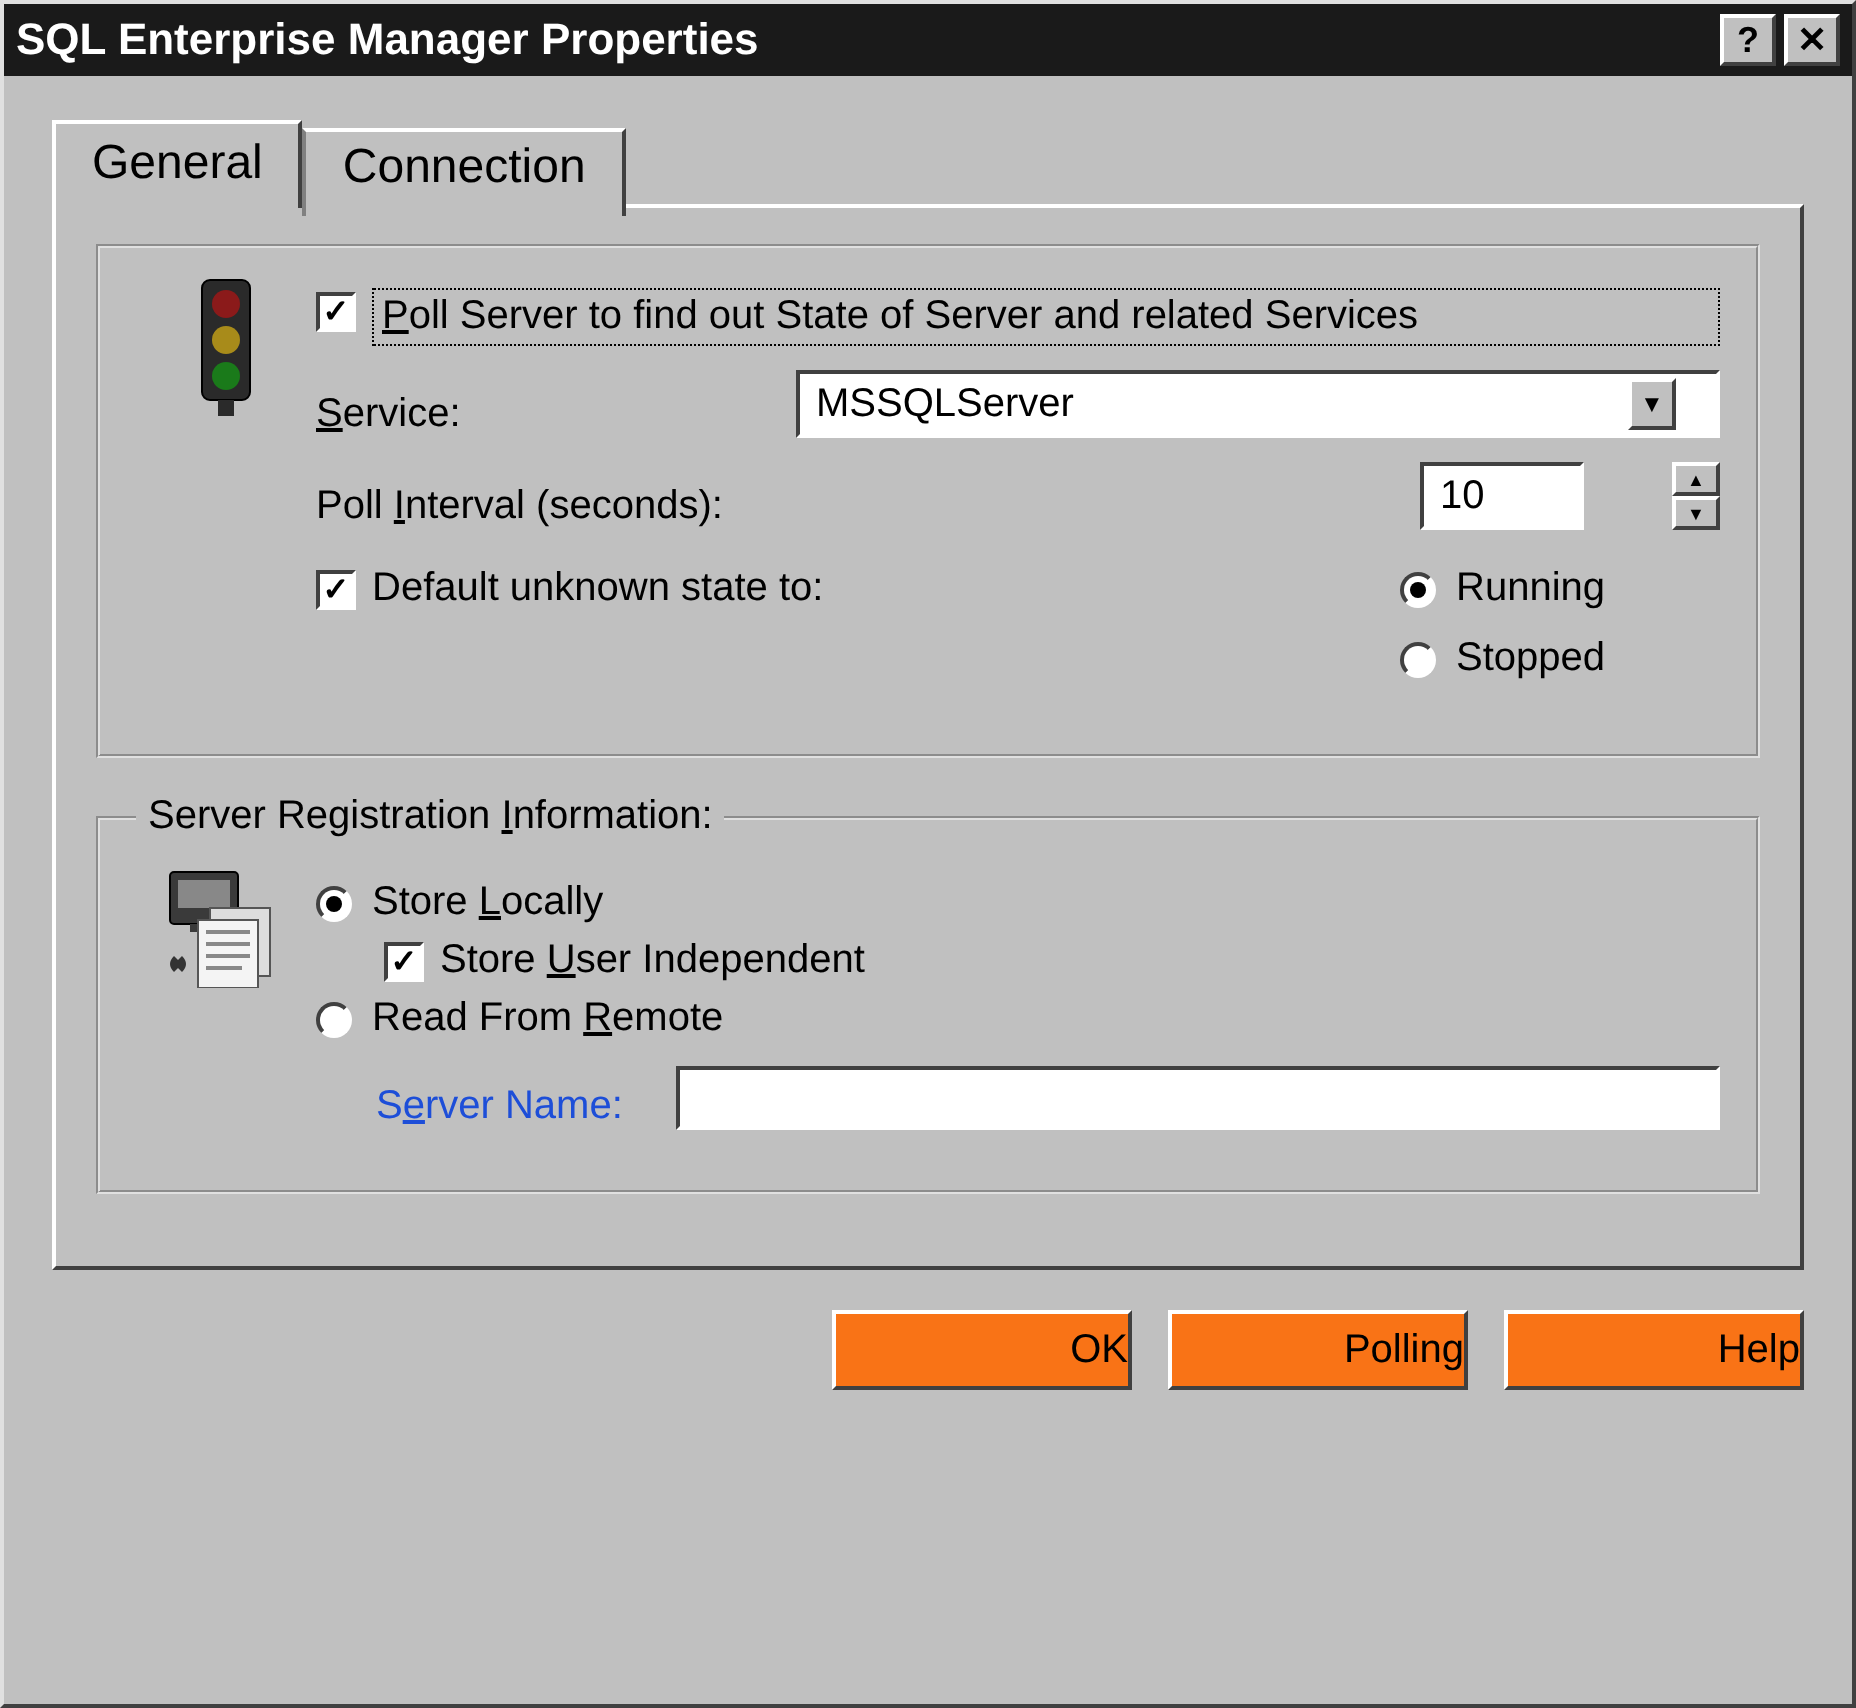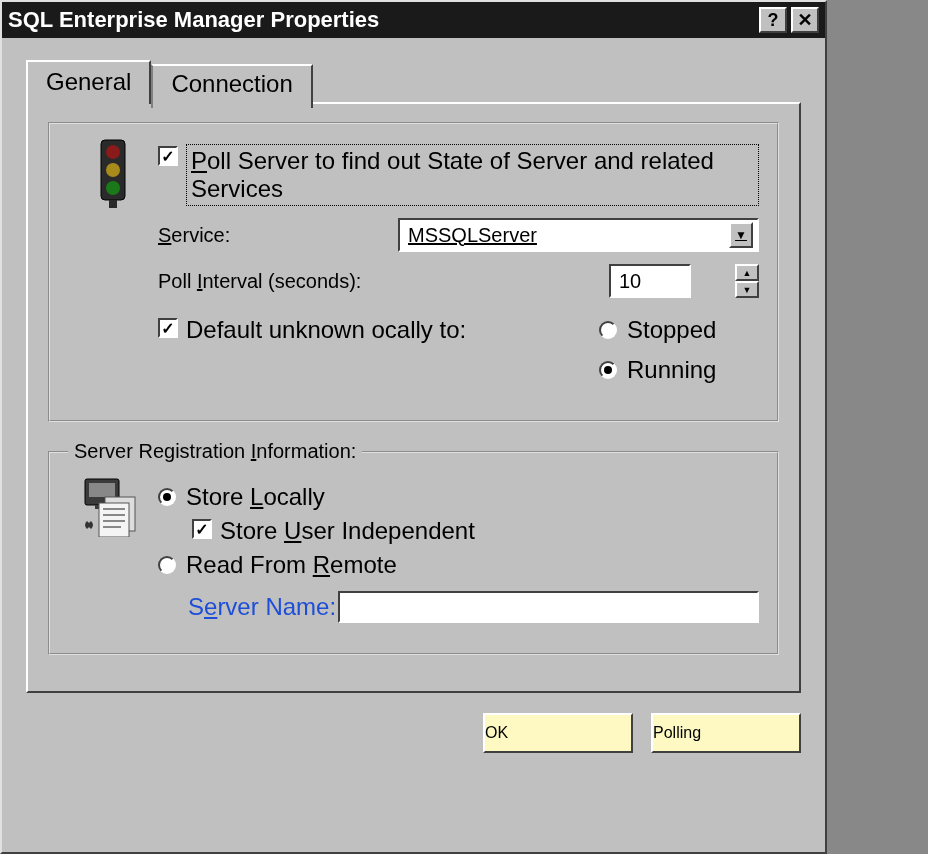--- a/index.html
+++ b/index.html
@@ -8,21 +8,21 @@
       font-size: 18px;
       background: #888;
       width: 928px;
       height: 854px;
       overflow: hidden;
     }
     .window {
       background: #c0c0c0;
       border: 2px solid;
       border-color: #e0e0e0 #404040 #404040 #e0e0e0;
-      width: 827px;
+      width: 928px;
       height: 854px;
     }
     .titlebar {
       background: #000080;
       background: #1a1a1a;
       color: #fff;
       padding: 4px 6px;
       display: flex;
       align-items: center;
       font-weight: bold;
@@ -105,41 +105,40 @@
       display: flex; align-items: center; justify-content: center;
       font-size: 16px; font-weight: bold;
       flex-shrink: 0;
       margin-top: 2px;
     }
     .dotted-box {
       border: 1px dotted #000;
       padding: 2px 4px;
       flex: 1;
     }
-    .label { font-size: 24px; }
+    .label { font-size: 20px; }
     .field-row {
       display: flex;
-      align-items: center;
+      align-items: flex-end;
       margin: 12px 0 12px 0;
     }
     .field-label {
       font-size: 20px;
       width: 240px;
     }
     .combo {
       flex: 1;
       height: 34px;
       background: #fff;
       border: 2px solid;
       border-color: #404040 #fff #fff #404040;
       display: flex;
       align-items: center;
-      padding: 0 4px 0 8px;
-      font-size: 20px;
-      text-decoration: underline;
+      padding: 0 20px 0 8px;
+      font-size: 20px;
     }
     .combo-text { flex: 1; }
     .combo-btn {
       width: 24px; height: 26px;
       background: #c0c0c0;
       border: 2px solid;
       border-color: #fff #404040 #404040 #fff;
       display: flex; align-items: center; justify-content: center;
       font-size: 12px;
     }
@@ -205,25 +204,25 @@
     .disabled-label { color: #1d4ed8; }
     .button-row {
       display: flex;
       justify-content: flex-end;
       gap: 18px;
       margin-top: 20px;
     }
     .btn {
       min-width: 150px;
       height: 40px;
-      background: #fef9c3;
-      border: 2px solid;
-      border-color: #fff #404040 #404040 #fff;
-      display: flex; align-items: center; justify-content: flex-start;
-      font-size: 16px;
+      background: #f97316;
+      border: 2px solid;
+      border-color: #fff #404040 #404040 #fff;
+      display: flex; align-items: center; justify-content: flex-end;
+      font-size: 20px;
     }
     .traffic-svg { width: 60px; height: 70px; }
     .server-svg { width: 64px; height: 60px; }
     .indent { margin-left: 34px; }
     .indent2 { margin-left: 30px; }
   </style>
 </head>
 <body>
 
 <div class="window">
@@ -274,32 +273,32 @@
                 <div class="spinner-btns">
                   <div class="spinner-btn">▲</div>
                   <div class="spinner-btn">▼</div>
                 </div>
               </div>
             </div>
 
             <div class="field-row" style="align-items:flex-start;">
               <div class="checkbox" style="flex:1;">
                 <div class="checkbox-box">✓</div>
-                <span class="label">Default unknown ocally to:</span>
+                <span class="label">Default unknown state to:</span>
               </div>
               <div class="state-radios">
-                <div class="radio">
-                  <div class="radio-circle"></div>
-                  <span class="label">Stopped</span>
-                </div>
                 <div class="radio">
                   <div class="radio-circle">
                       <div class="radio-dot"></div>
                     </div>
                   <span class="label">Running</span>
+                </div>
+                <div class="radio">
+                  <div class="radio-circle"></div>
+                  <span class="label">Stopped</span>
                 </div>
               </div>
             </div>
           </div>
         </div>
       </fieldset>
 
       <fieldset class="groupbox">
         <legend>Server Registration <span class="underline">I</span>nformation:</legend>
 
@@ -344,16 +343,19 @@
 
     </div>
 
     <div class="button-row">
       <div class="btn">
           <span>OK</span>
         </div>
       <div class="btn">
           <span>Polling</span>
         </div>
+      <div class="btn">
+          <span>Help</span>
+        </div>
     </div>
 
   </div>
 </div>
 
 </body></html>

